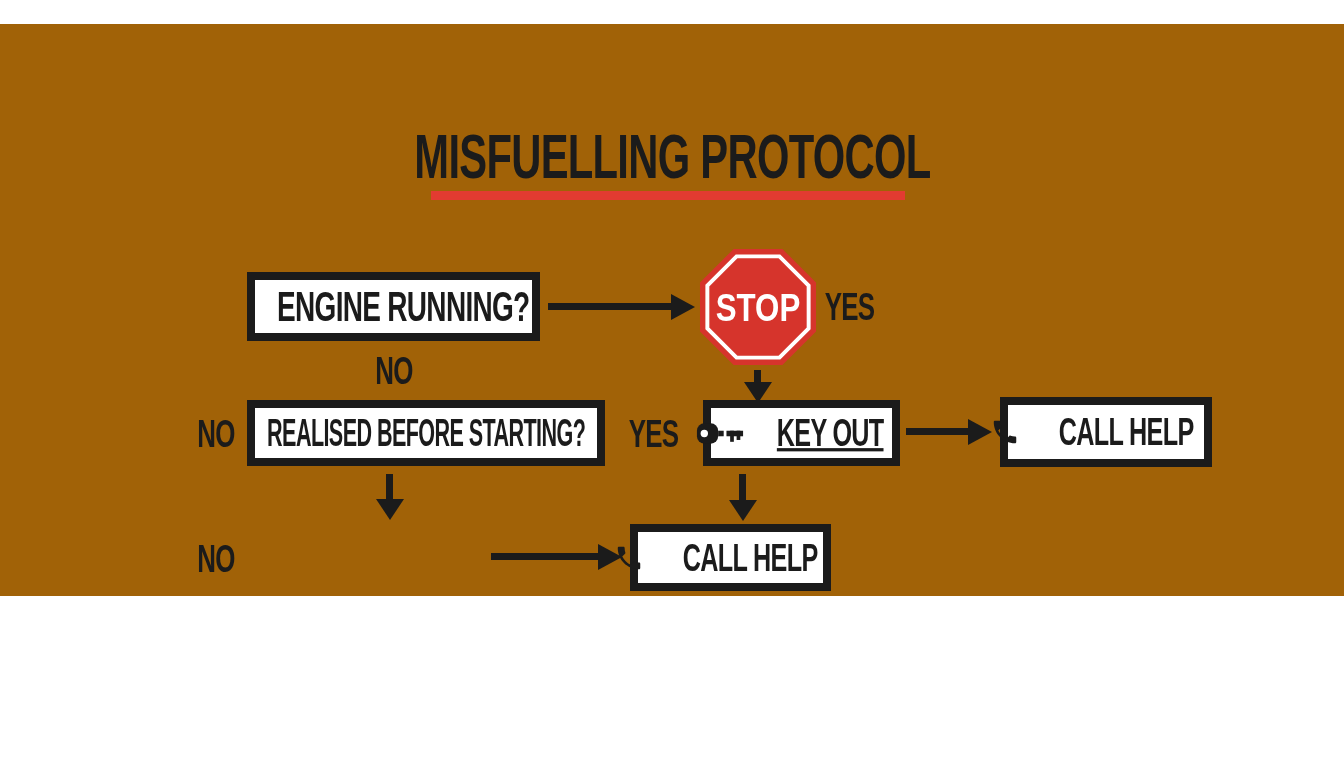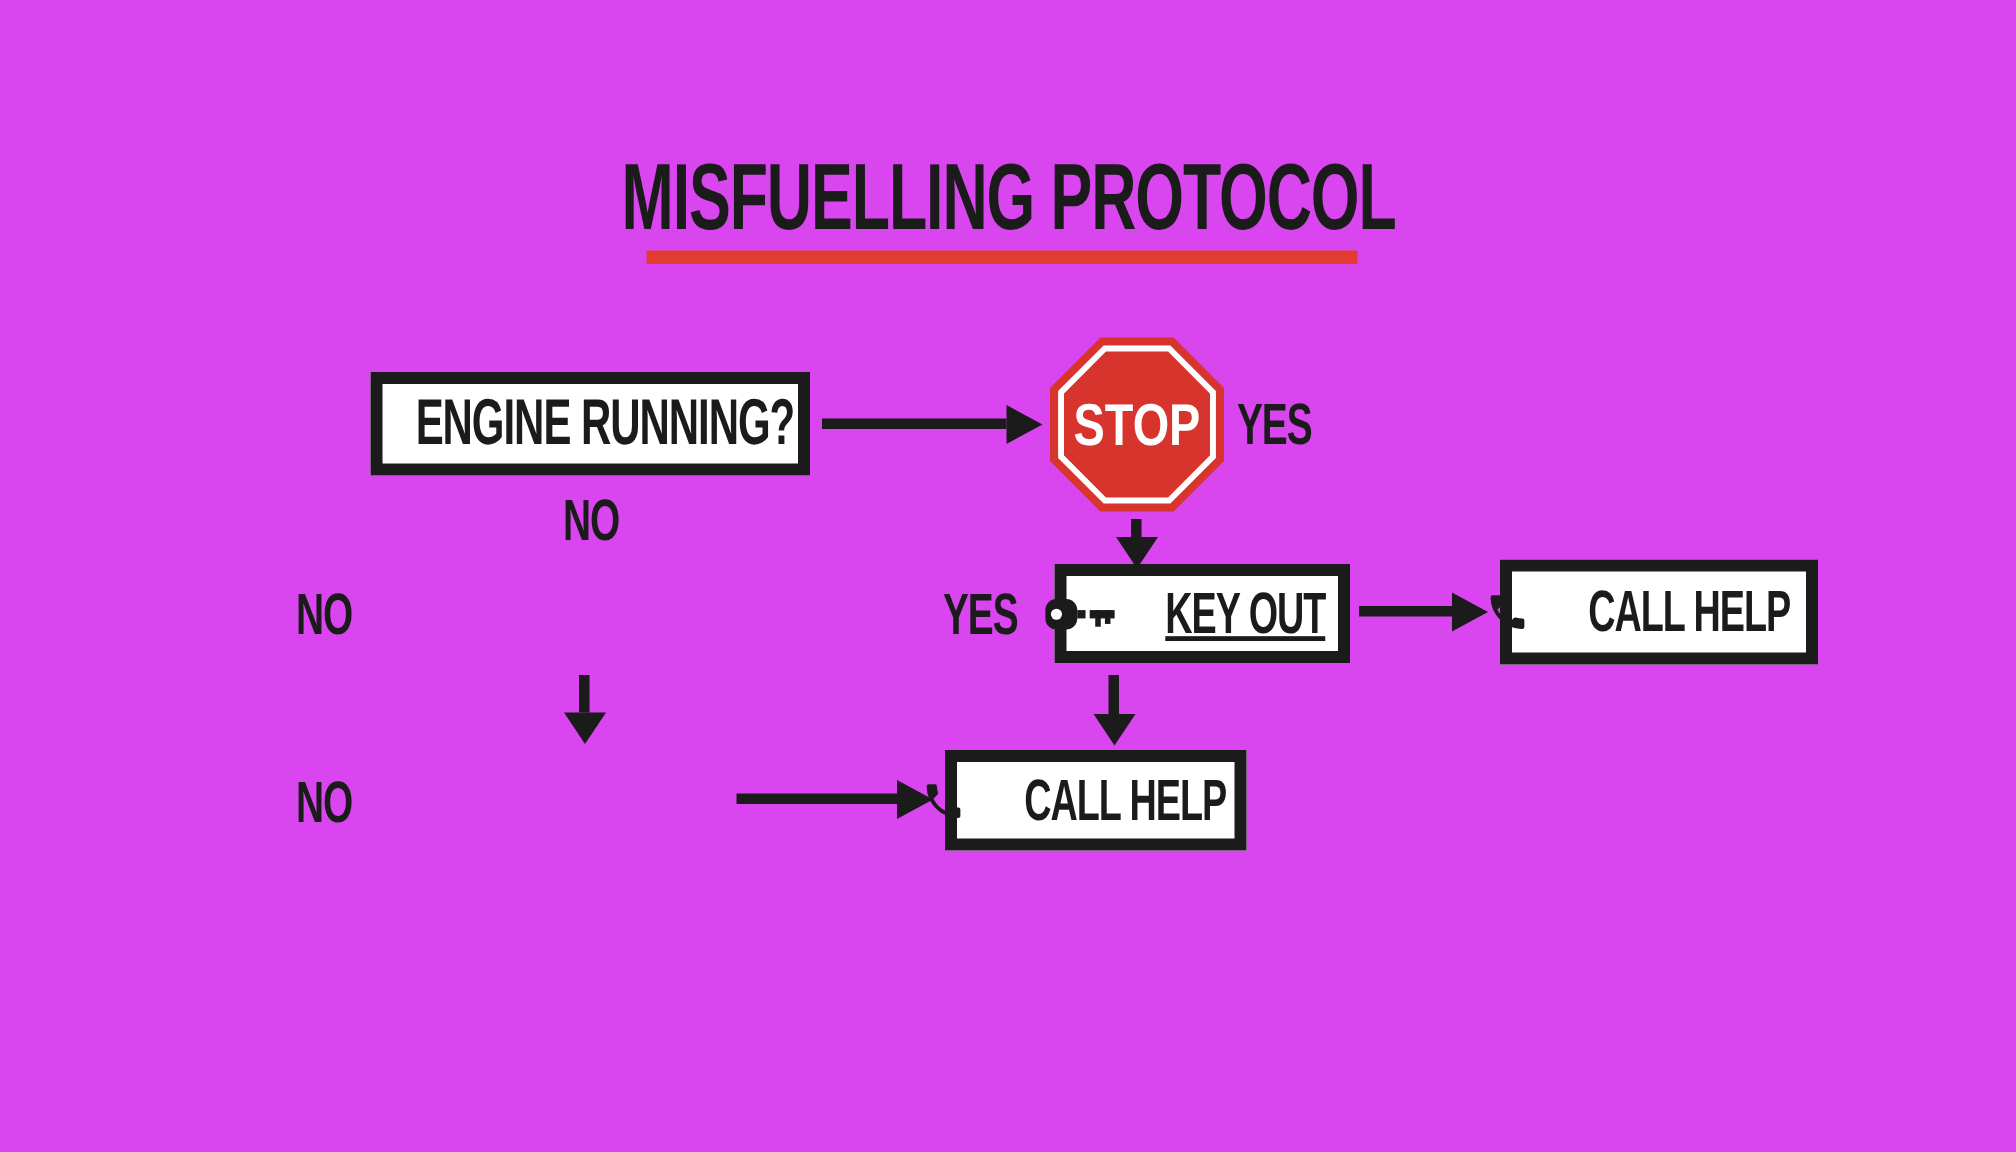--- a/index.html
+++ b/index.html
@@ -1,19 +1,20 @@
 <!DOCTYPE html>
 <html><head>
 <meta charset="utf-8">
 <style>
   html,body { margin:0; padding:0; background:#ffffff; }
   .stage {
-    position:relative; width:1344px; height:768px; overflow:hidden;
-    background:#d946ef; color:#1b1b1b;
+    position:relative; width:1344px; height:572px; overflow:hidden;
+    background:#a16207; color:#1b1b1b;
     font-family:"Liberation Sans", sans-serif;
+    margin-top:24px;
   }
   
   .cond {
     display:inline-block; white-space:nowrap; font-weight:bold;
     letter-spacing:-1px;
     transform:scale(var(--sx,.7),1.08);
     transform-origin:center;
   }
   .box {
     position:absolute; box-sizing:border-box;
@@ -85,20 +86,23 @@
   <div class="lbl lbl-no-engine">
     <span class="cond" style="--sx:.72">NO</span>
   </div>
 
   <div class="arrow-d" style="left:754px; top:346px; height:12px;"></div>
 
   <div class="lbl lbl-no-realised">
     <span class="cond" style="--sx:.72">NO</span>
   </div>
 
+  <div class="box box-realised">
+    <span class="cond" style="--sx:.6">REALISED BEFORE STARTING?</span>
+  </div>
 
   <div class="lbl lbl-yes-keyout">
     <span class="cond" style="--sx:.72">YES</span>
   </div>
 
   <div class="box box-keyout">
     <svg class="icon-svg" width="48" height="27" viewBox="0 0 52 28">
       <rect x="1" y="3" width="23" height="22" rx="8" fill="#1b1b1b"></rect>
       <circle cx="9" cy="14" r="4" fill="#ffffff"></circle>
       <rect x="24" y="11" width="6" height="6" fill="#1b1b1b"></rect>

